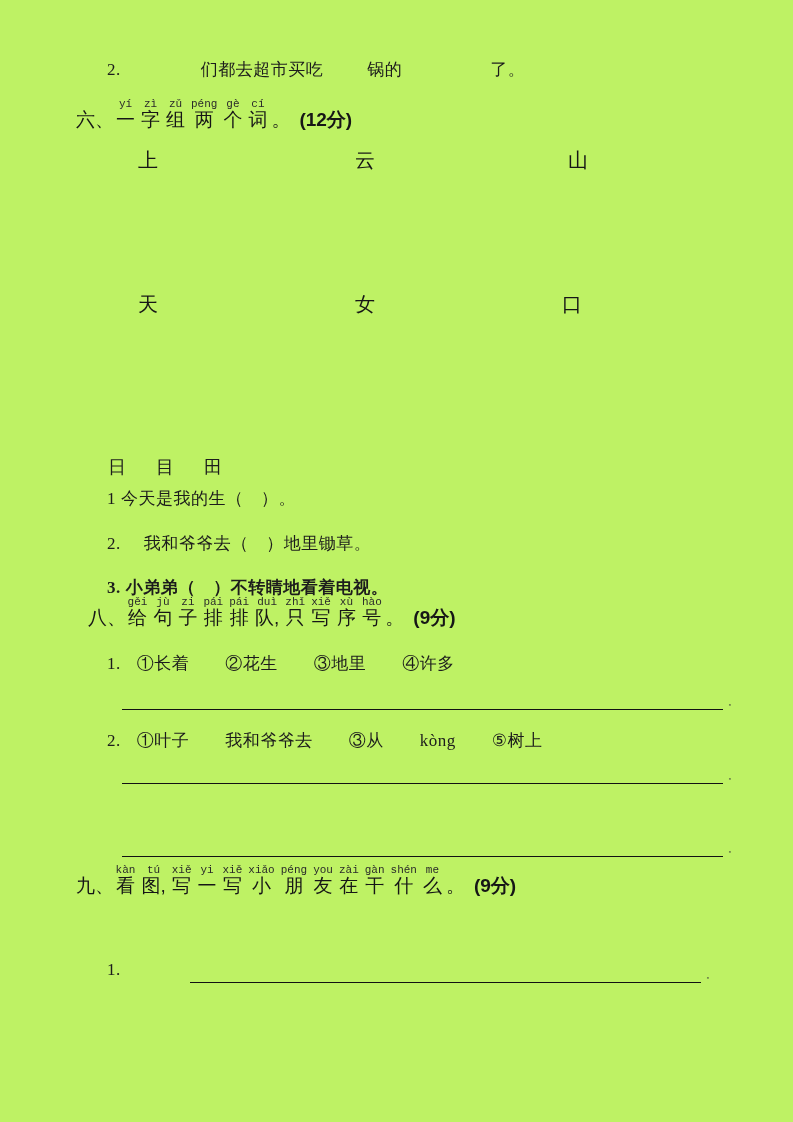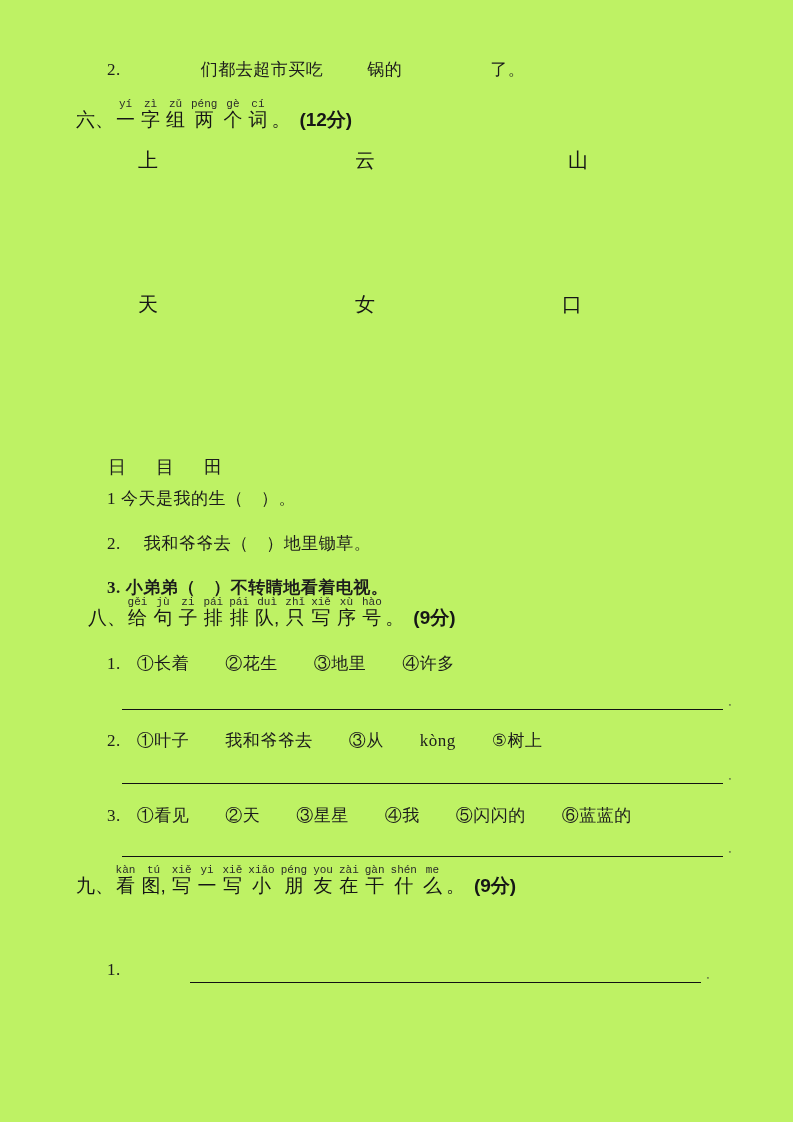--- a/index.html
+++ b/index.html
@@ -93,23 +93,20 @@
     <span class="dot">。</span>
   </div>
 
   <div class="abs item-text" style="top:729px;left:107px;">
     <span class="q-num">2.</span><span class="opt opt-first">①叶子</span><span class="opt">我和爷爷去</span><span class="opt">③从</span><span class="opt">kòng</span><span class="opt">⑤树上</span>
   </div>
   <div class="blank" style="top:770px;left:122px;width:601px;">
     <span class="dot">。</span>
   </div>
 
-  <div class="abs item-text" style="top:804px;left:107px;">
-    <span class="q-num">3.</span><span class="opt opt-first">①看见</span><span class="opt">②天</span><span class="opt">③星星</span><span class="opt">④我</span><span class="opt">⑤闪闪的</span><span class="opt">⑥蓝蓝的</span>
-  </div>
   <div class="blank" style="top:843px;left:122px;width:601px;">
     <span class="dot">。</span>
   </div>
 
   <div class="sec-header" style="top:864px;left:76px;">
     <span class="sec-num">九、</span><ruby><span>看</span><rt>kàn</rt></ruby><ruby><span>图,</span><rt>tú</rt></ruby><ruby><span>写</span><rt>xiě</rt></ruby><ruby><span>一</span><rt>yi</rt></ruby><ruby><span>写</span><rt>xiě</rt></ruby><ruby><span>小</span><rt>xiǎo</rt></ruby><ruby><span>朋</span><rt>péng</rt></ruby><ruby><span>友</span><rt>you</rt></ruby><ruby><span>在</span><rt>zài</rt></ruby><ruby><span>干</span><rt>gàn</rt></ruby><ruby><span>什</span><rt>shén</rt></ruby><ruby><span>么</span><rt>me</rt></ruby><span class="punct">。</span><span class="score">(9分)</span>
   </div>
 
   <div class="abs item-text" style="top:960px;left:107px;">1.</div>
   <div class="blank" style="top:969px;left:190px;width:511px;">

